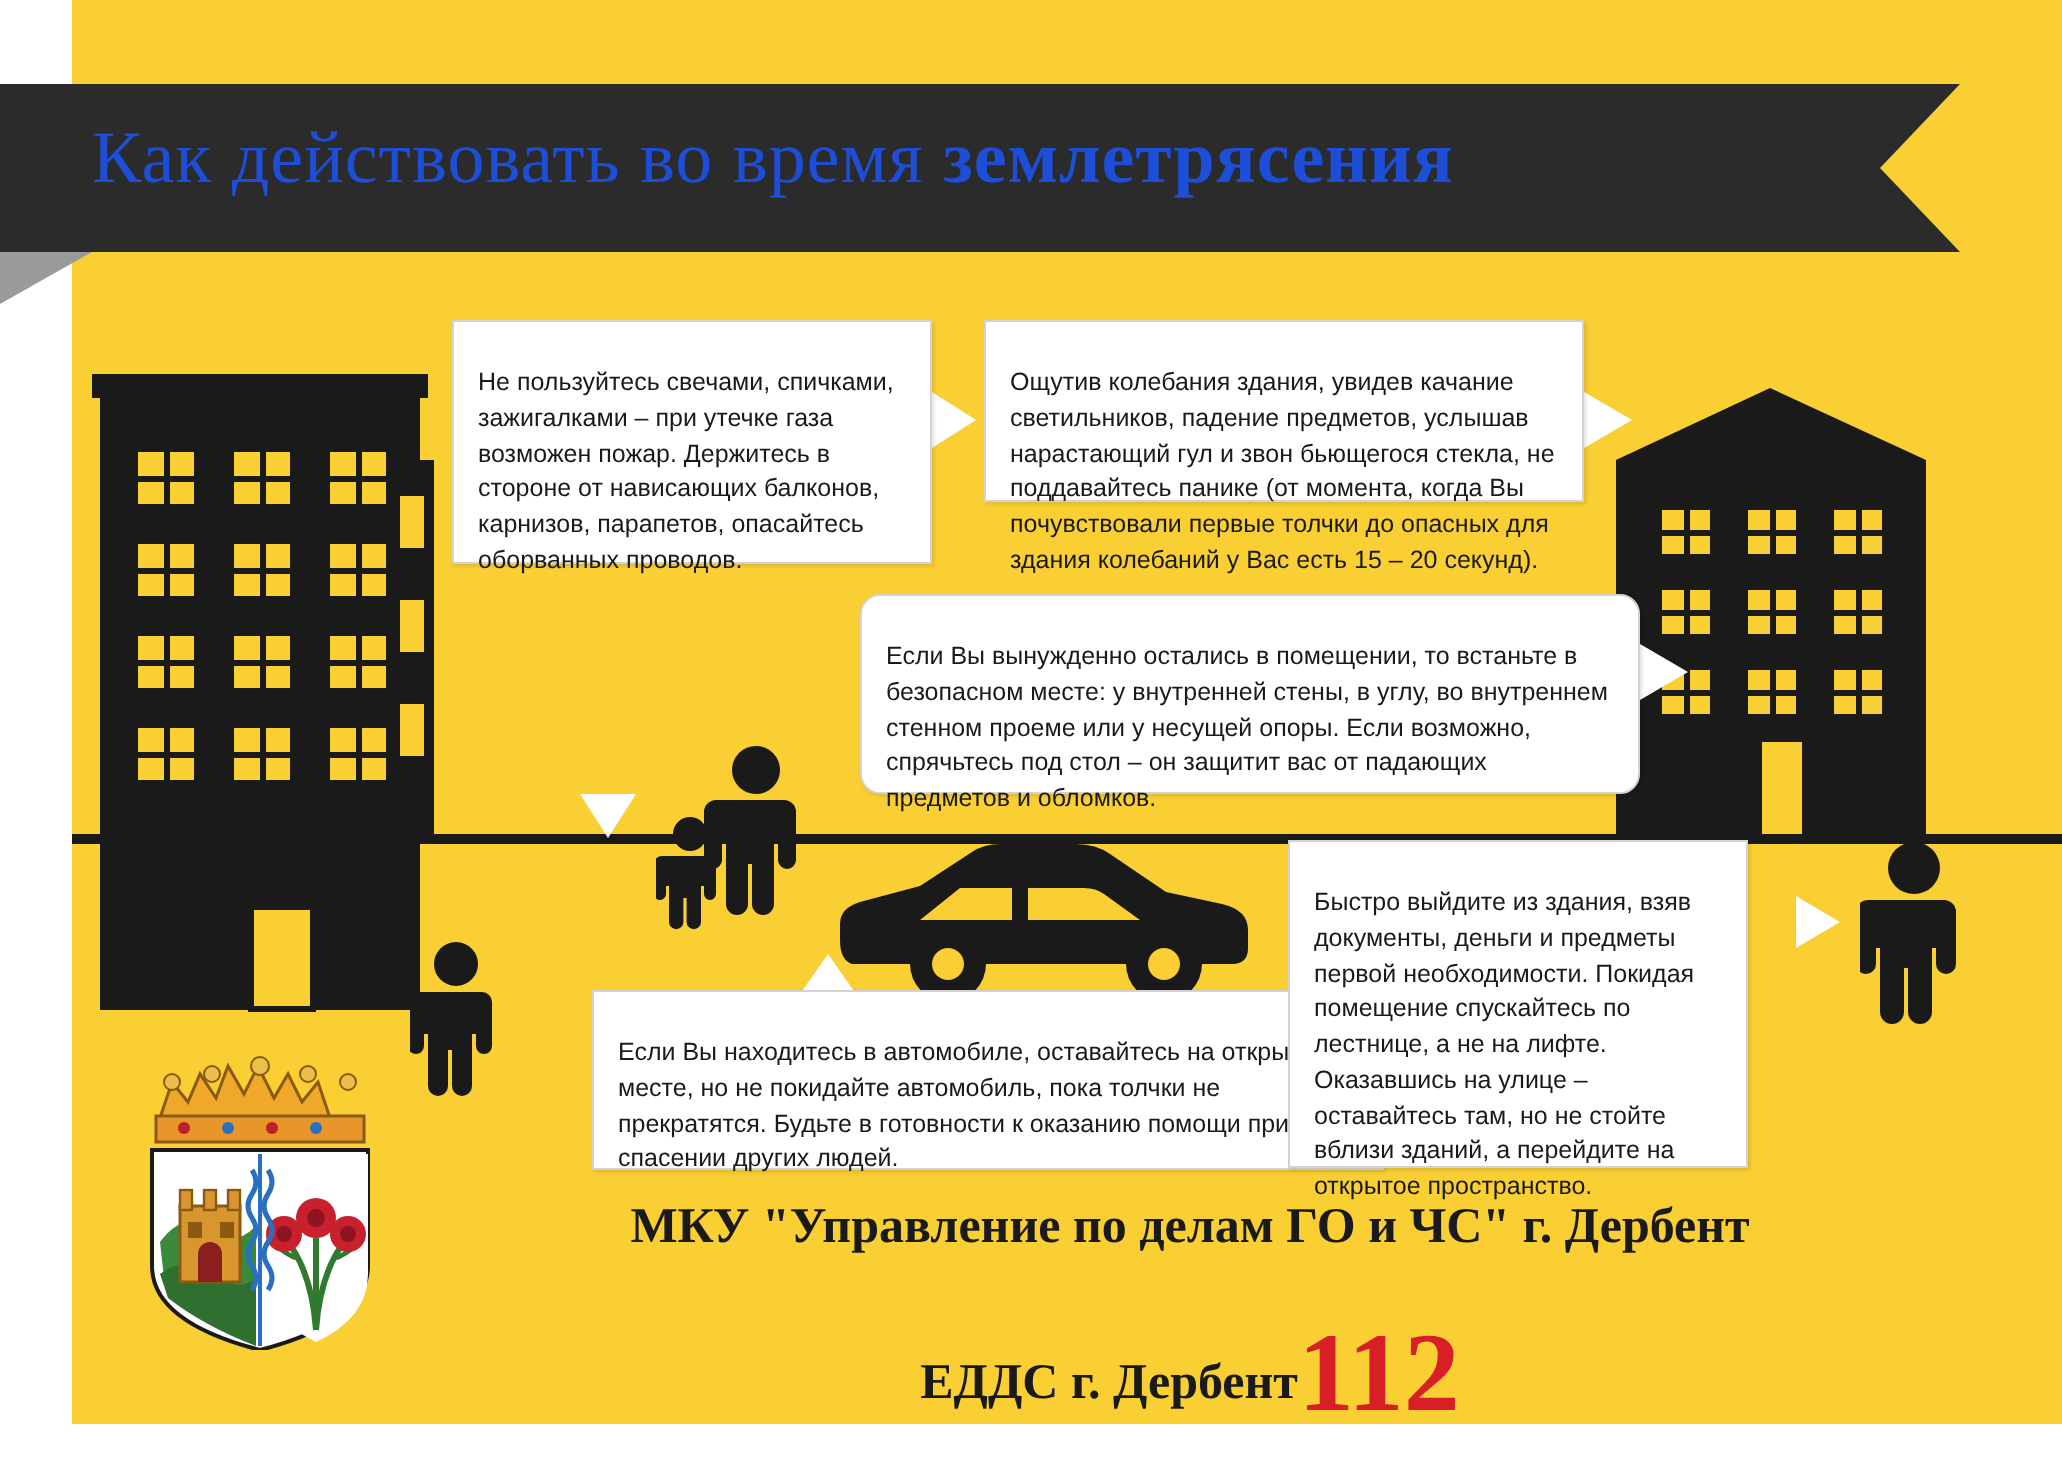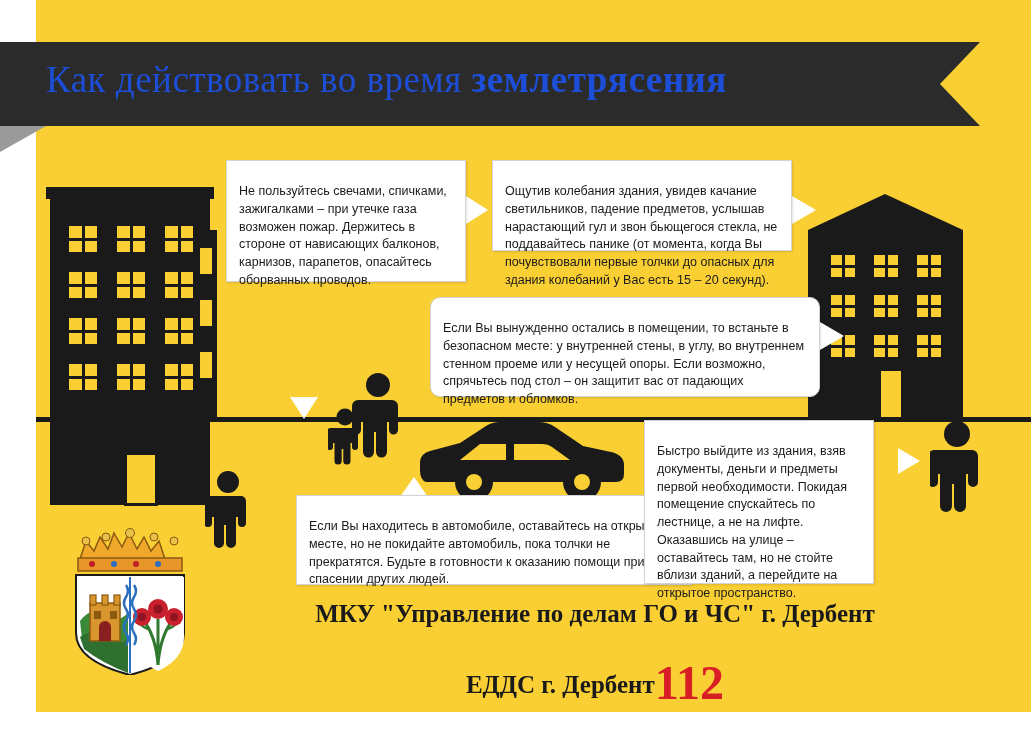--- a/index.html
+++ b/index.html
@@ -297,21 +297,21 @@
     left: 200px;
     top: 655px;
     width: 790px;
     text-align: center;
     font-family: "Liberation Serif", serif;
     font-weight: bold;
     font-size: 25px;
     color: #1a1a1a;
   }
   .footer-112 {
-    font-size: 48px;
+    font-size: 56px;
     color: #d91f26;
     font-weight: bold;
     vertical-align: -6px;
   }
 </style>
 </head>
 <body>
 
 <div id="poster">
 

